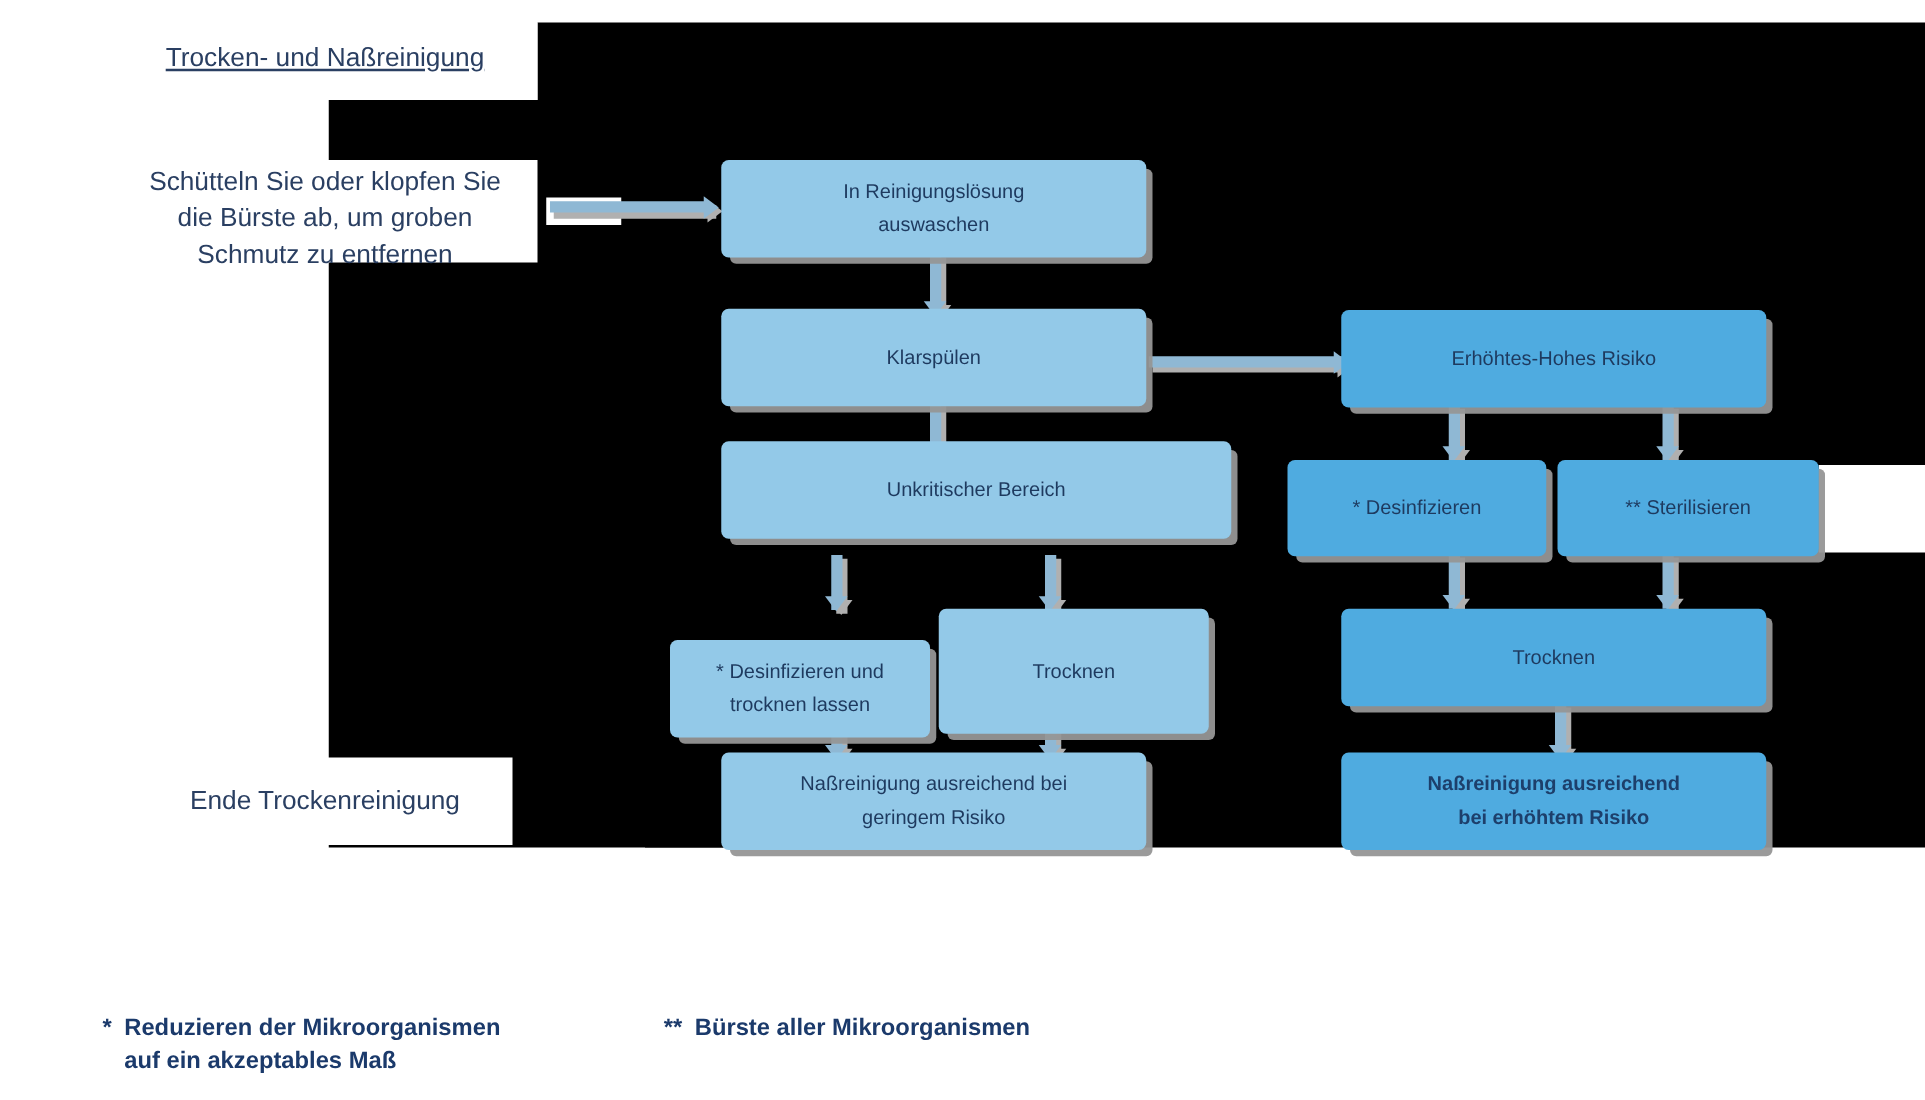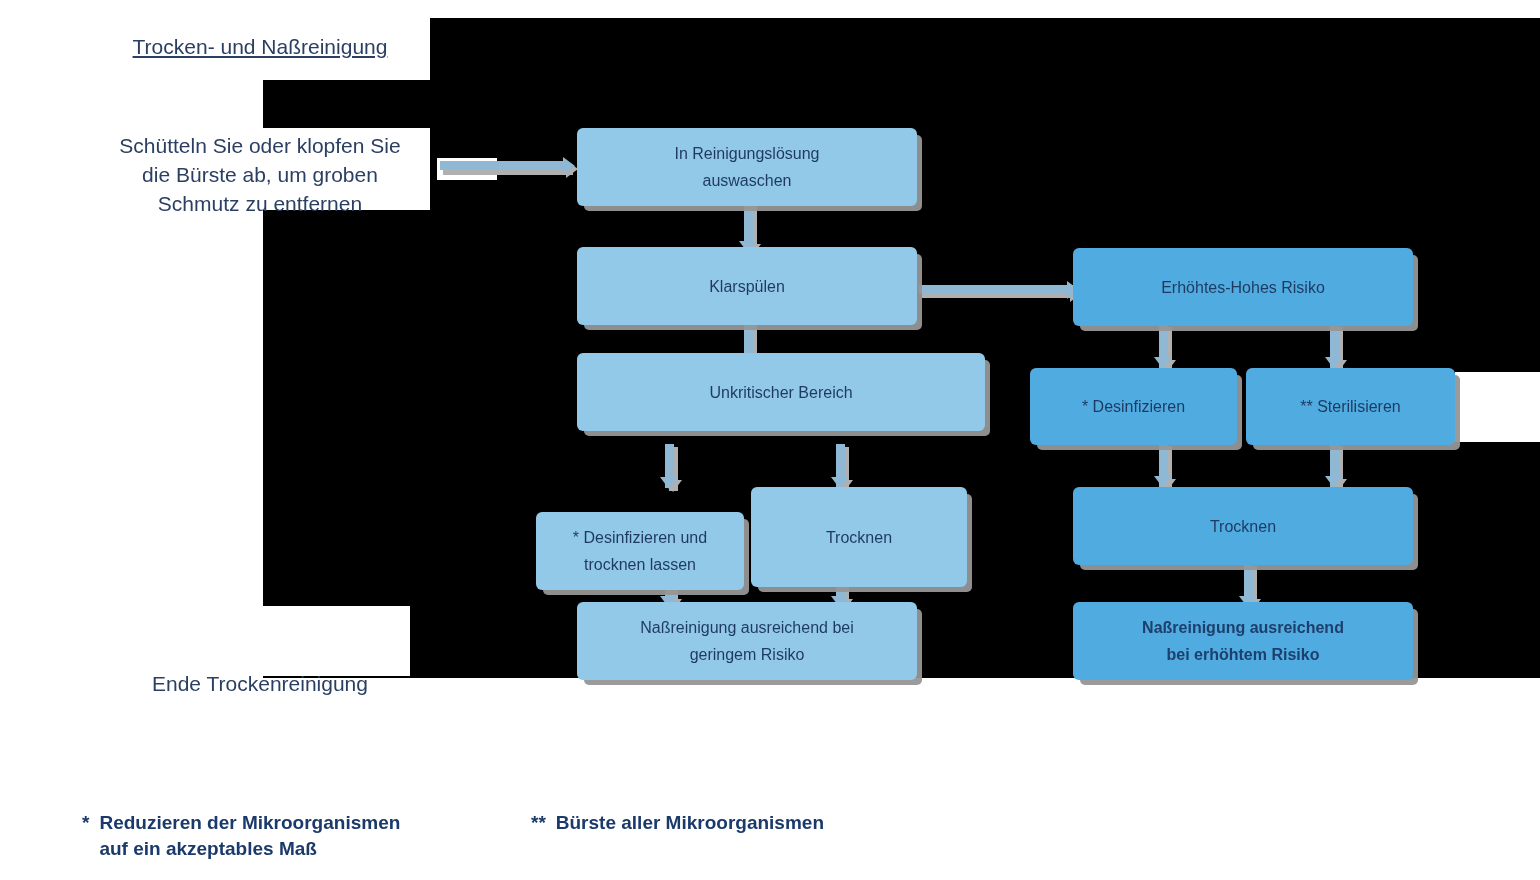--- a/index.html
+++ b/index.html
@@ -130,21 +130,21 @@
   <div class="reveal" style="left:437px; top:158px; width:60px;  height:22px;"></div>
   <div class="reveal" style="left:0px;   top:606px; width:410px; height:70px;"></div>
   <div class="reveal" style="left:1455px;top:372px; width:85px;  height:70px;"></div>
 
   <div class="side-label" style="left:60px; top:32px; width:400px;text-decoration:underline;">Trocken- und Naßreinigung</div>
 
   <div class="side-label" style="left:60px; top:131px; width:400px;">Schütteln Sie oder klopfen Sie
 die Bürste ab, um groben
 Schmutz zu entfernen</div>
 
-  <div class="side-label" style="left:60px; top:626px; width:400px;margin-top:43px;">Ende Trockenreinigung</div>
+  <div class="side-label" style="left:60px; top:626px; width:400px;">Ende Trockenreinigung</div>
 
   <div class="conn-shadow" style="left:443px; top:164px; width:130px; height:11px;"></div>
   <div class="conn" style="left:440px; top:161px; width:128px; height:9px;"></div>
   <div class="arrow-right-shadow" style="left:566px; top:160px;"></div>
   <div class="arrow-right" style="left:563px; top:157px;"></div>
 
   <div class="conn-shadow" style="left:748px; top:206px; width:9px; height:44px;"></div>
   <div class="conn" style="left:744px; top:203px; width:9px; height:44px;"></div>
   <div class="arrow-down-shadow" style="left:743px; top:244px;"></div>
   <div class="arrow-down" style="left:739px; top:241px;"></div>

